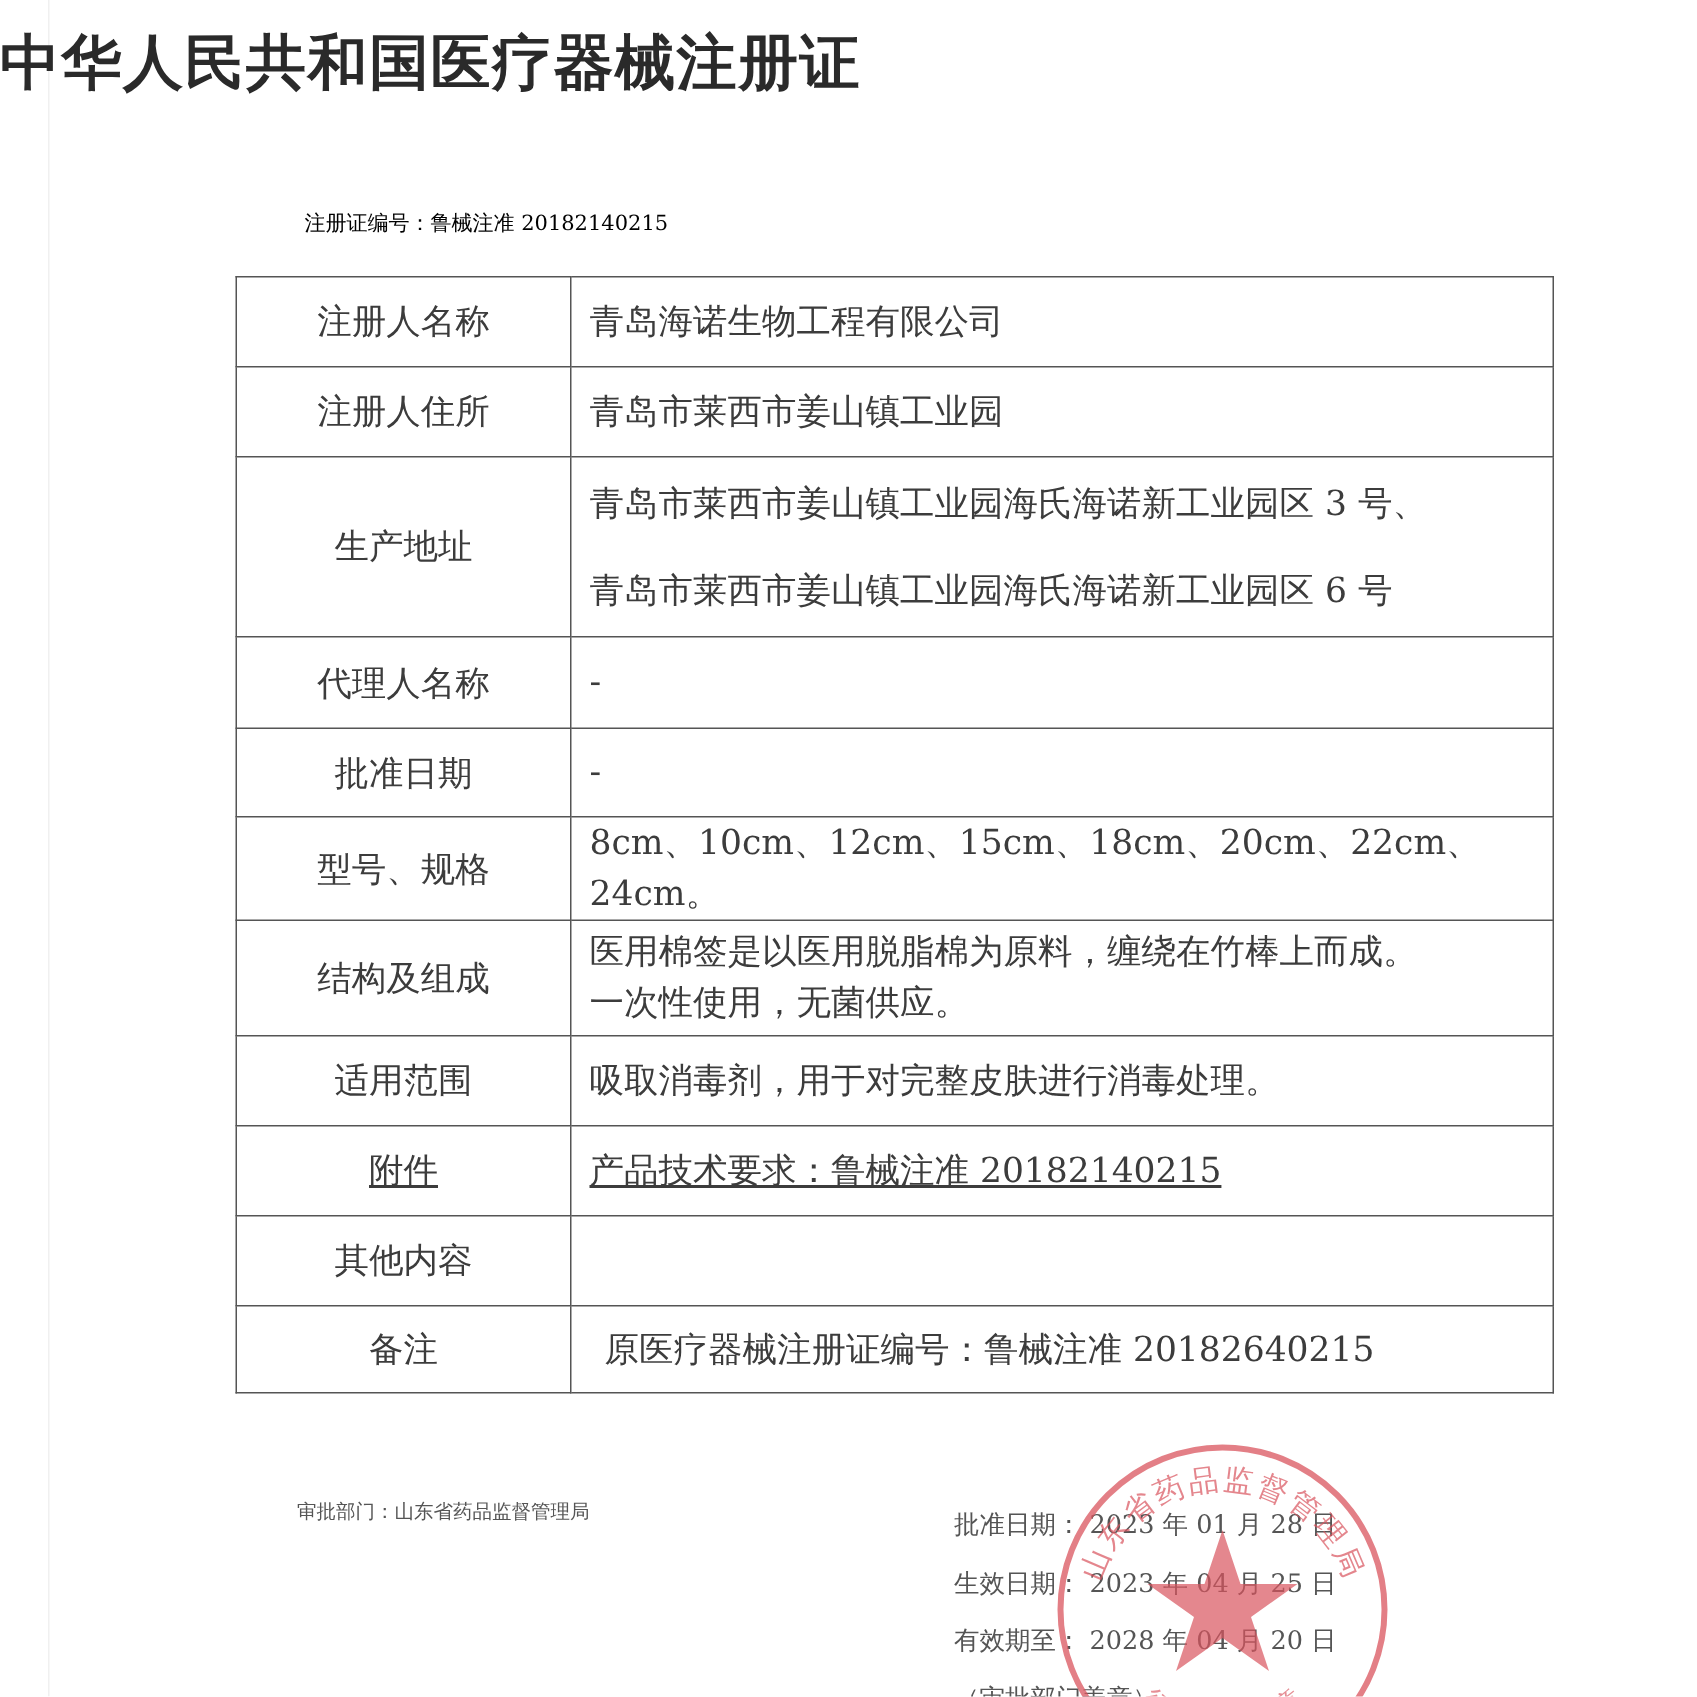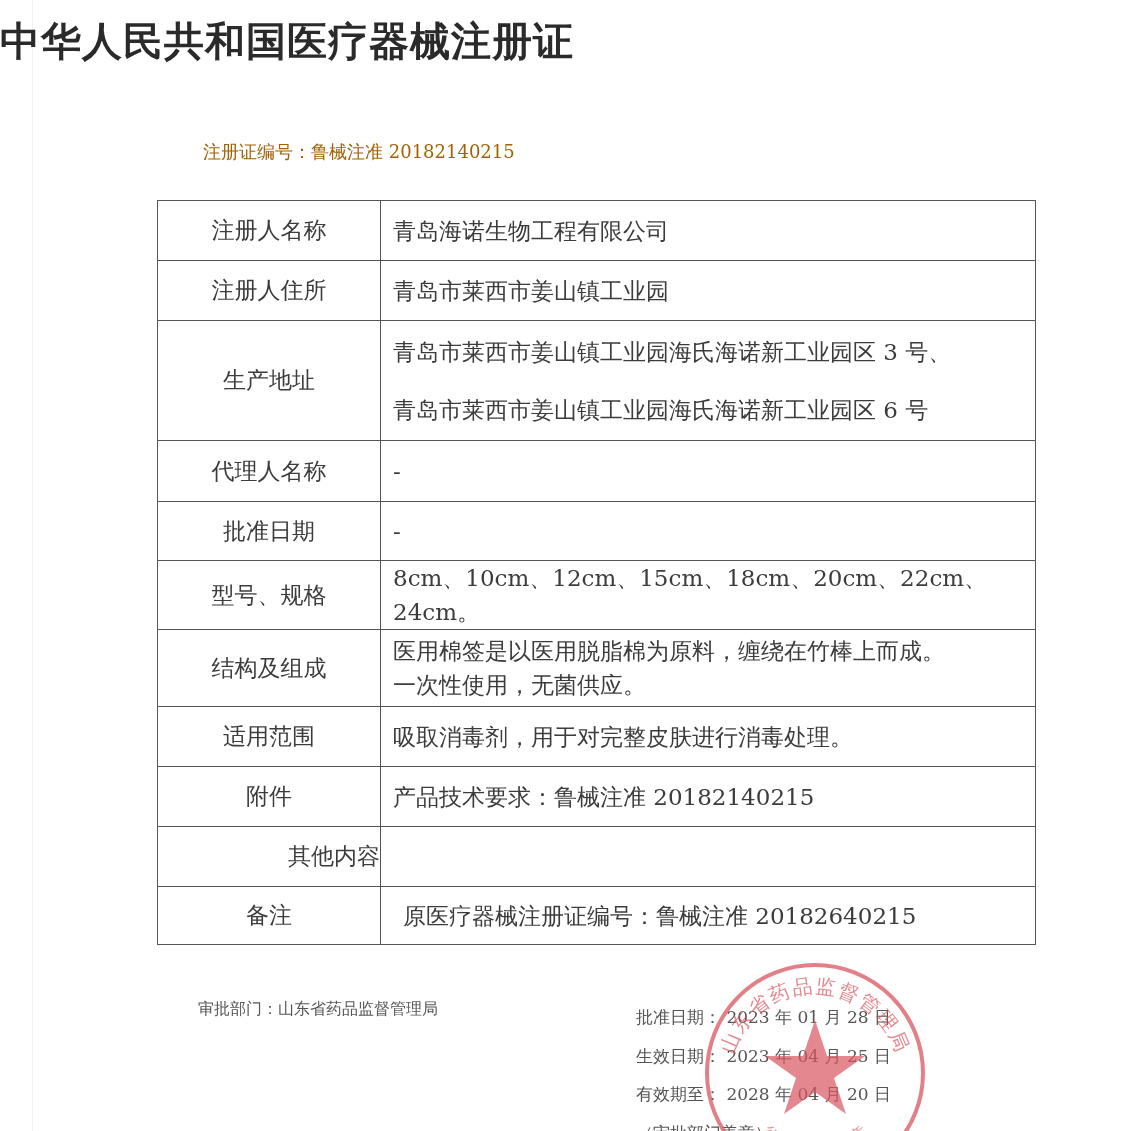--- a/index.html
+++ b/index.html
@@ -16,28 +16,27 @@
   }
   .title {
     position: absolute; left: 0; top: 14px; width: 1131px;
     text-align: left;
     font-family: "DejaVu Serif", serif;
     font-weight: bold; font-size: 40px; letter-spacing: 1px;
     color: #2a2a2a;
   }
   .reg-no {
     position: absolute; left: 203px; top: 140px;
-    font-size: 18px; color: #a16207;
+    font-size: 14px; color: #000000;
   }
   table.cert {
     position: absolute; left: 157px; top: 184px;
     width: 879px;
     border-collapse: collapse;
     table-layout: fixed;
-    margin-top: 16px;
   }
   table.cert td {
     border: 1.5px solid #555;
     font-size: 23px;
     color: #3c3c3c;
     vertical-align: middle;
     padding: 0;
   }
   td.label { width: 222px; text-align: center; }
   td.value { padding-left: 12px !important; line-height: 34px; }
@@ -45,27 +44,27 @@
   .r1 td { height: 59px; }
   .r2 td { height: 59px; }
   .r3 td { height: 119px; }
   .r3 td.value .line { line-height: 58px; }
   .r4 td { height: 60px; }
   .r5 td { height: 58px; }
   .r6 td { height: 58px; }
   .r7 td { height: 59px; }
   .r8 td { height: 76px; }
   .r9 td { height: 59px; }
-  .r10 td { height: 59px; }
-  .r11 td { height: 59px; text-align: right; }
+  .r10 td { height: 59px; text-decoration: underline; }
+  .r11 td { height: 59px; }
   .r12 td { height: 57px; }
   .r12 td.value { padding-left: 22px !important; }
   .dept {
     position: absolute; left: 198px; top: 999px;
-    font-size: 16px; color: #555;
+    font-size: 13px; color: #555;
   }
   .dates {
     position: absolute; left: 636px; top: 998px;
     font-size: 17px; color: #555; line-height: 38.5px;
   }
   .dates .row span { display: inline-block; text-align: right; }
   .stamp {
     position: absolute; left: 700px; top: 958px; width: 230px; height: 230px;
     pointer-events: none;
   }

